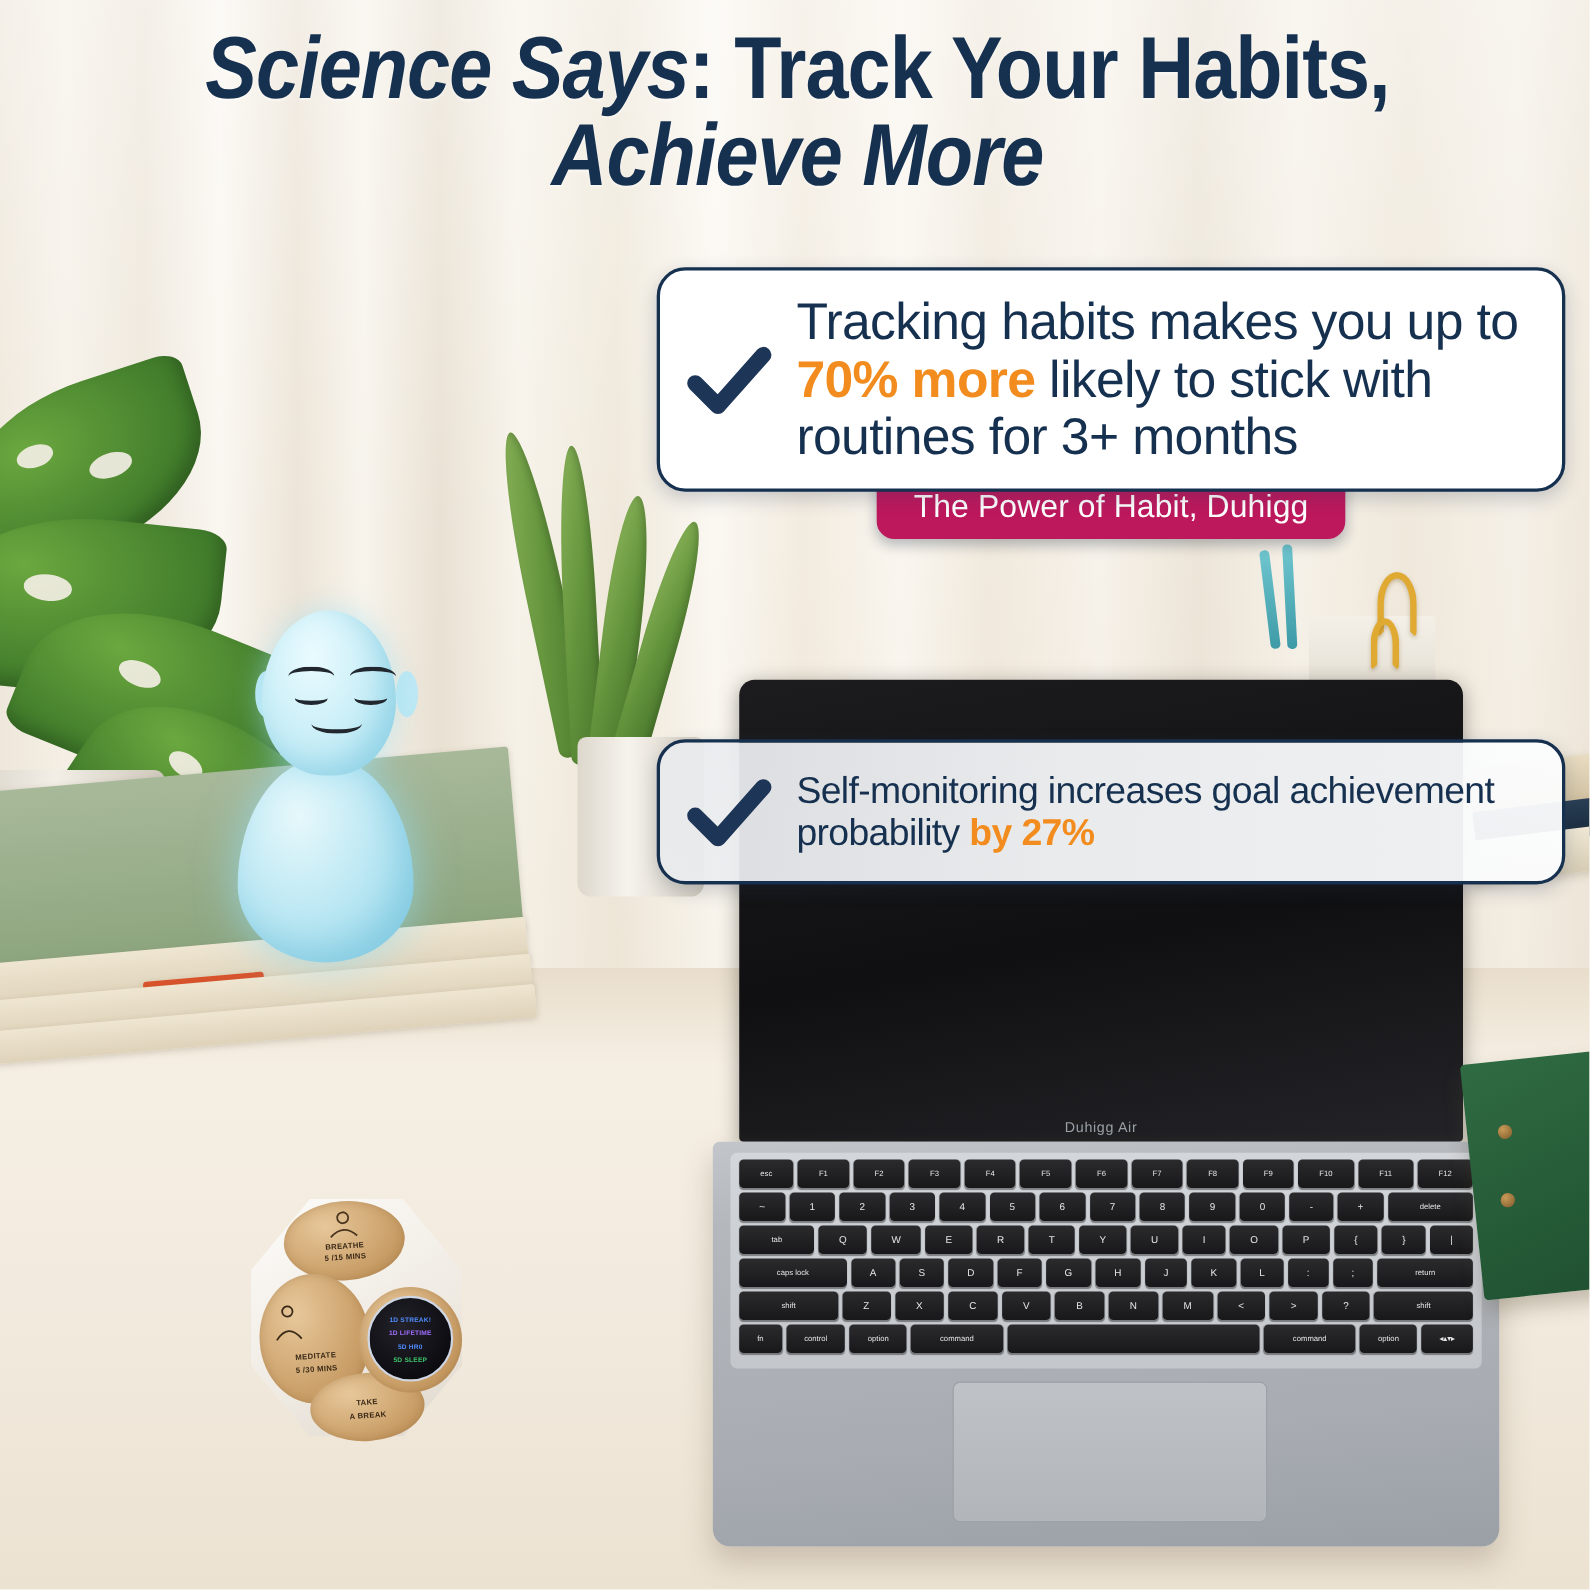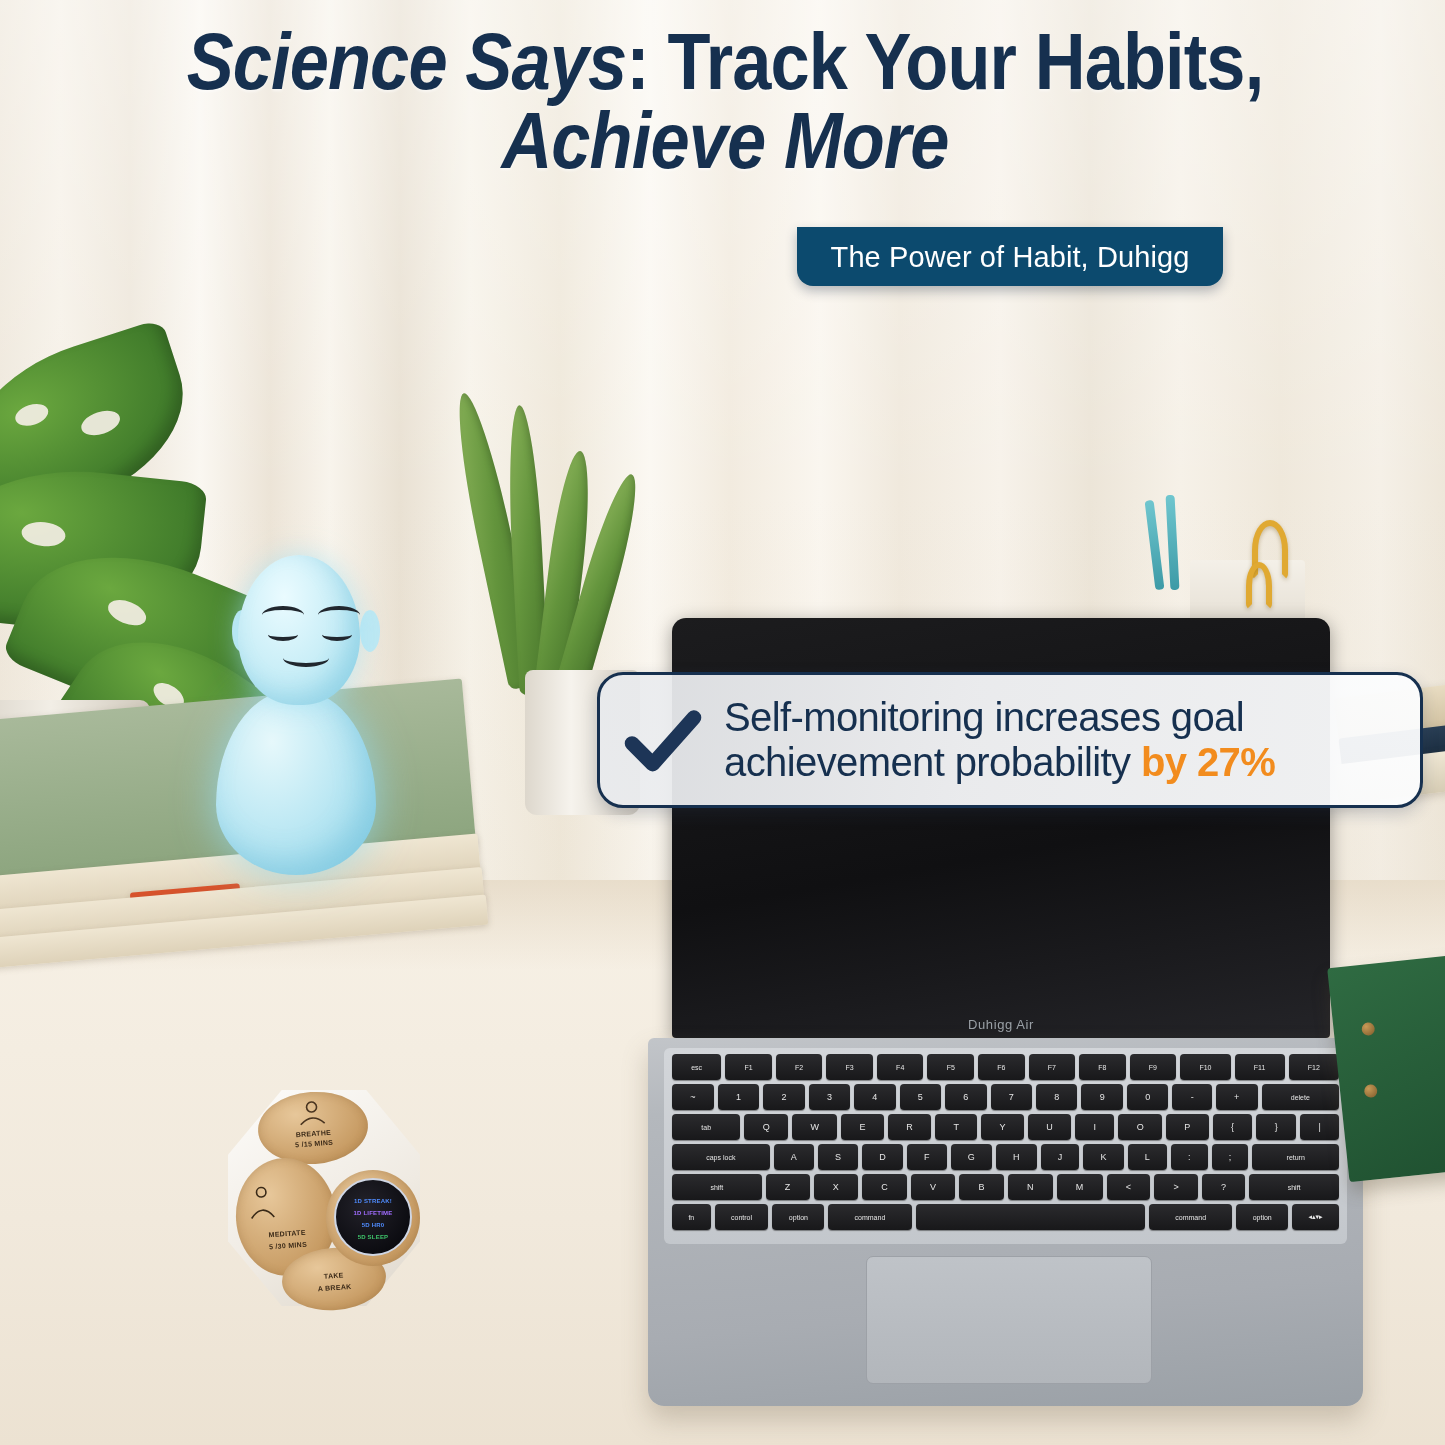--- a/index.html
+++ b/index.html
@@ -261,27 +261,27 @@
 
   .check-icon { flex: 0 0 auto; width: 86px; height: 86px; }
 
   .fact-text {
     font-size: 47px;
     line-height: 1.12;
     color: #16304f;
     font-family: "Liberation Sans", "DejaVu Sans", sans-serif;
     letter-spacing: -0.6px;
   }
-  .card-2 .fact-text { font-size: 40px; }
+  .card-2 .fact-text { font-size: 34px; }
   .hl { color: #F28C1E; font-weight: bold; }
 
   .citation-bar {
     position: relative;
     margin: -16px auto 0;
-    background: #0c4a6e;
+    background: #be185d;
     color: #ffffff;
     border-radius: 0 0 16px 16px;
     text-align: center;
     font-size: 29px;
     padding: 14px 34px 12px;
     width: fit-content;
     letter-spacing: .1px;
     box-shadow: 0 5px 12px rgba(20,35,60,.3);
     z-index: 1;
   }
@@ -494,20 +494,30 @@
     </div>
 
   </div>
 
   <h1 class="headline">
     <span><span>Science Says</span><span class="nonitalic">: Track Your Habits,</span></span><br>
     <span>Achieve More</span>
   </h1>
 
   <div class="card-wrap card-1">
+    <div class="fact-card">
+      <span class="check-icon">
+        <svg viewBox="0 0 100 100" width="86" height="86" aria-hidden="true">
+          <path d="M14 54 L38 78 L86 24" fill="none" stroke="#1d3557" stroke-width="17" stroke-linecap="round" stroke-linejoin="round"></path>
+        </svg>
+      </span>
+      <div class="fact-text">
+        <span>Tracking habits makes you up to </span><span class="hl">70% more</span><span> likely to stick with routines for 3+ months</span>
+      </div>
+    </div>
     <div class="citation-bar">The Power of Habit, Duhigg</div>
   </div>
 
   <div class="card-wrap card-2">
     <div class="fact-card">
       <span class="check-icon">
         <svg viewBox="0 0 100 100" width="86" height="86" aria-hidden="true">
           <path d="M14 54 L38 78 L86 24" fill="none" stroke="#1d3557" stroke-width="17" stroke-linecap="round" stroke-linejoin="round"></path>
         </svg>
       </span>

